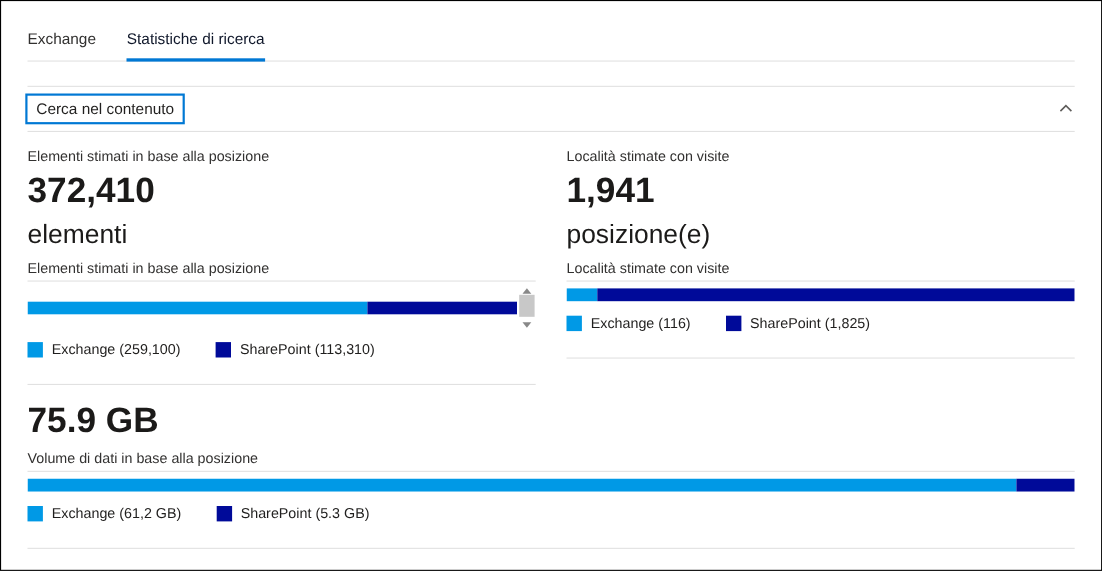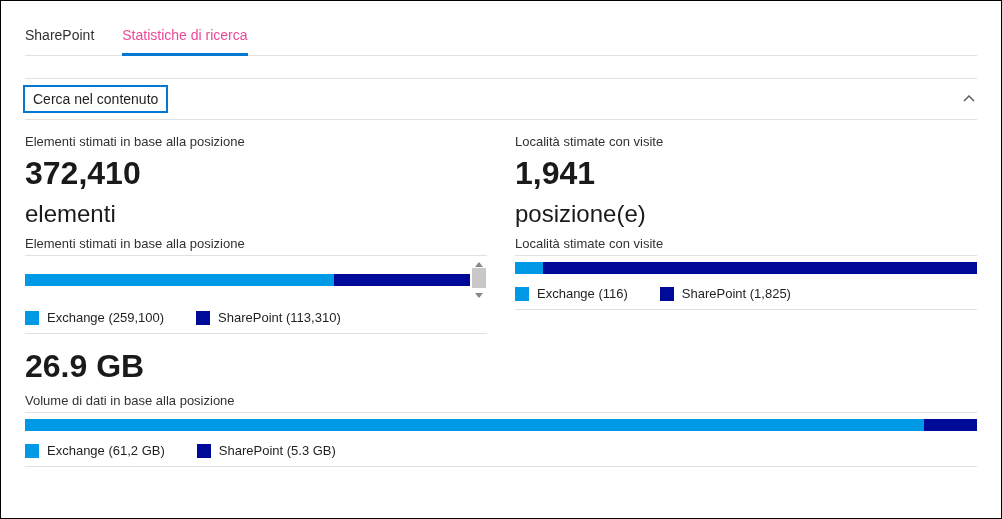--- a/index.html
+++ b/index.html
@@ -22,21 +22,21 @@
       border-bottom: 1px solid #e1e1e1;
       margin-bottom: 0;
     }
     .tab {
       padding: 10px 0 12px 0;
       cursor: pointer;
       color: #323130;
       position: relative;
     }
     .tab.active {
-      color: #ec4899;
+      color: #0f172a;
       font-weight: 400;
     }
     .tab.active::after {
       content: "";
       position: absolute;
       left: 0; right: 0; bottom: -1px;
       height: 3px;
       background: #0078d4;
     }
 
@@ -137,21 +137,21 @@
       width: 14px;
       height: 20px;
       margin: 1px 0;
     }
 
     .legend {
       display: flex;
       gap: 32px;
       align-items: center;
       margin-top: 12px;
-      padding-bottom: 8px;
+      padding-bottom: 24px;
       border-bottom: 1px solid #e1e1e1;
     }
     .legend-item {
       display: flex;
       align-items: center;
       gap: 8px;
       font-size: 13px;
       color: #201f1e;
     }
     .swatch {
@@ -165,21 +165,21 @@
       grid-column: 1 / -1;
       margin-top: 14px;
     }
   </style>
 </head>
 <body>
 
 <div class="container">
 
   <div class="tabs">
-    <div class="tab">SharePoint</div>
+    <div class="tab">Exchange</div>
     <div class="tab active">Statistiche di ricerca</div>
   </div>
 
   <div class="spacer-line"></div>
 
   <div class="collapse-row">
     <span class="collapse-title">Cerca nel contenuto</span>
     <span class="chevron">
       <svg viewBox="0 0 12 12">
           <polyline points="1,8 6,3 11,8"></polyline>
@@ -240,21 +240,21 @@
         </div>
         <div class="legend-item">
           <span class="swatch sw-sp"></span>
           <span>SharePoint (1,825)</span>
         </div>
       </div>
     </div>
 
     <div class="full-row">
       <div class="big-number-row">
-        <span class="big-number">26.9 GB</span>
+        <span class="big-number">75.9 GB</span>
       </div>
       <div class="sub-label">Volume di dati in base alla posizione</div>
       <div class="bar-wrap">
         <div class="bar">
           <div class="seg-exchange" style="width:94.4%"></div>
           <div class="seg-sharepoint" style="width:5.6%"></div>
         </div>
       </div>
       <div class="legend">
         <div class="legend-item">

